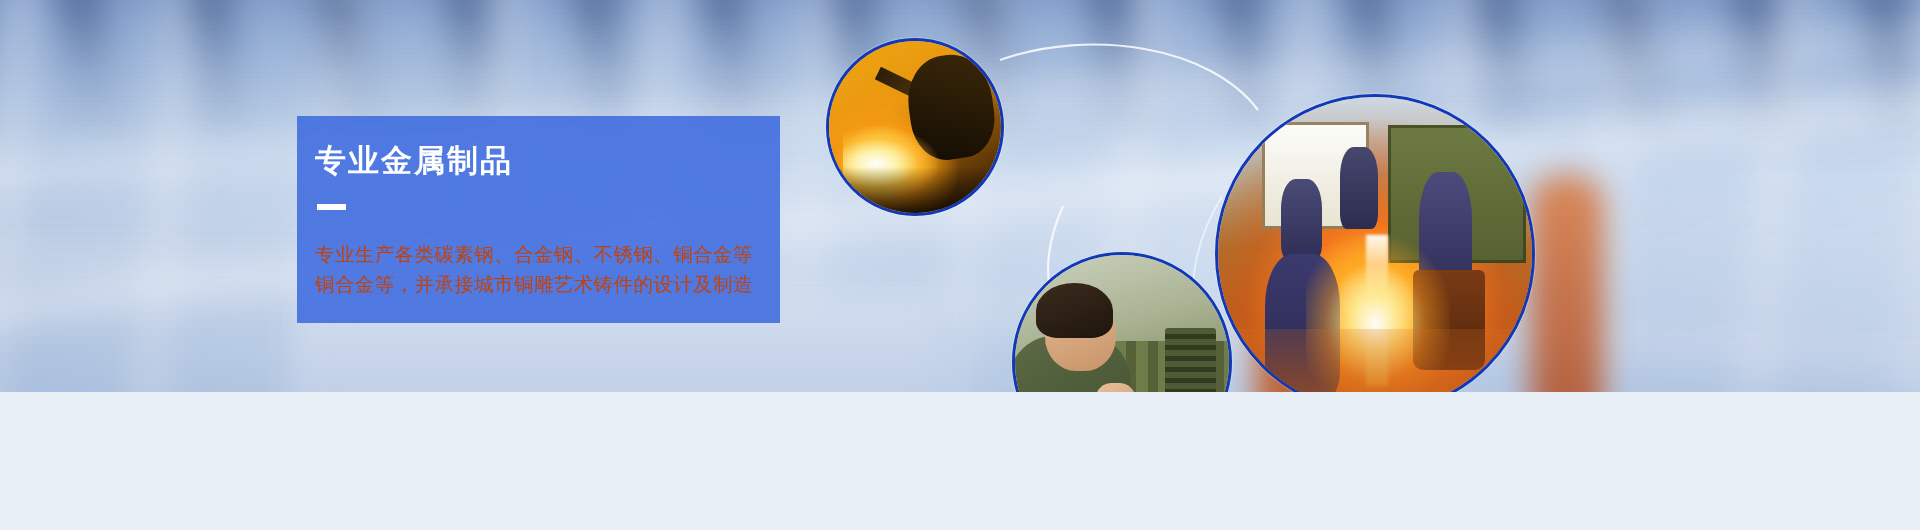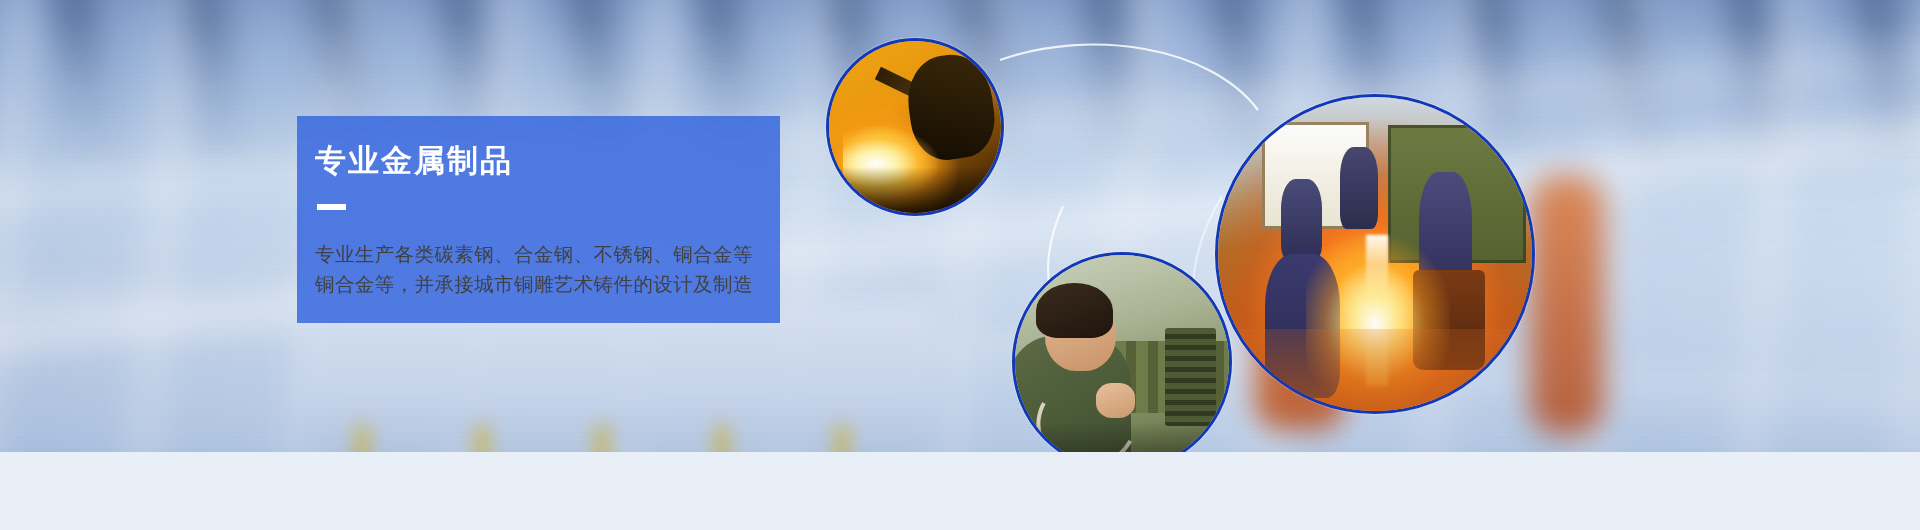--- a/index.html
+++ b/index.html
@@ -3,21 +3,21 @@
 <meta charset="utf-8">
 <title>Banner</title>
 <style>
   html,body{margin:0;padding:0;}
   body{
     width:1920px;height:530px;overflow:hidden;
     font-family:"Liberation Sans","DejaVu Sans",sans-serif;
     background:#e9eff7;
   }
   #banner{
-    position:relative;width:1920px;height:452px;overflow:hidden;
+    position:relative;width:1920px;height:392px;overflow:hidden;
     background:#dfe8f4;
   }
 
   
   .bg-wrap{position:absolute;inset:0;overflow:hidden;}
   .bg-layer{
     position:absolute;left:-60px;top:-60px;right:-60px;bottom:-60px;
     filter:blur(18px);
   }
   .bg-base{
@@ -104,21 +104,21 @@
     padding:28px 0 0 18px;
   }
   .panel-title{
     color:#fff;font-size:31px;font-weight:bold;letter-spacing:2px;
     line-height:1.1;margin:0;white-space:nowrap;
   }
   .panel-divider{
     width:29px;height:6px;background:#fff;margin:26px 0 0 2px;
   }
   .panel-desc{
-    color:#404040;font-size:19.5px;line-height:1.52;margin:30px 0 0 0;
+    color:#c2410c;font-size:19.5px;line-height:1.52;margin:30px 0 0 0;
     letter-spacing:.4px;white-space:nowrap;
   }
   .panel-desc .line{display:block;}
 
   
   .circle{
     position:absolute;border-radius:50%;overflow:hidden;
     border:3px solid #1037b8;
     box-shadow:0 0 0 1px rgba(255,255,255,.25);
   }

